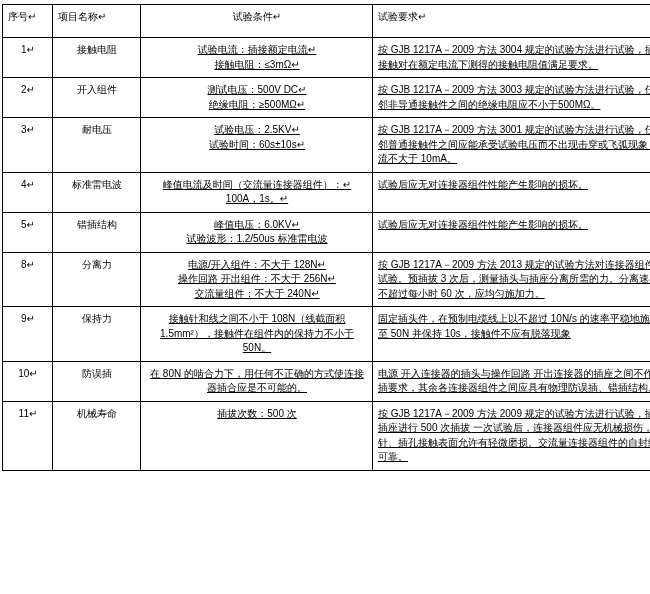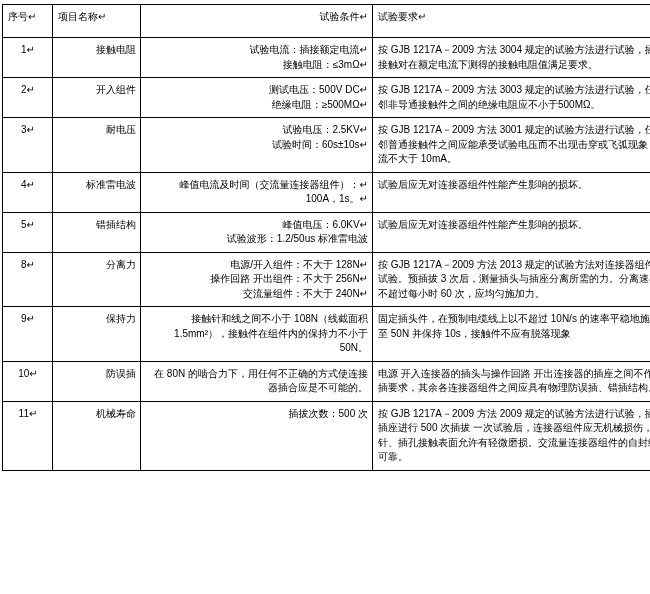--- a/index.html
+++ b/index.html
@@ -21,40 +21,41 @@
   }
   #doc-table td, #doc-table th {
     border: 1px solid #000000;
     vertical-align: top;
     padding: 5px 4px 5px 5px;
     font-size: 10px;
     line-height: 1.45;
     font-weight: normal;
   }
   .col-no    { width: 40px;  text-align: center; }
-  .col-name  { width: 78px;  text-align: right; }
-  .col-cond  { width: 222px; text-align: right; }
+  .col-name  { width: 78px;  text-align: center; }
+  .col-cond  { width: 222px; text-align: center; }
   .col-req   { width: 300px; text-align: left; }
 
   thead td {
     text-align: left;
     vertical-align: middle;
     height: 22px;
     padding-top: 4px;
     padding-bottom: 4px;
   }
   thead .col-no, thead .col-name {
     text-align: left;
     padding-left: 8px;
   }
   tbody td.col-no, tbody td.col-name {
     vertical-align: middle;
   }
   .cell {
     white-space: pre-line;
+    text-decoration: underline;
   }
 </style>
 </head>
 <body>
 
 <table id="doc-table">
   <thead>
     <tr>
       <td class="col-no">序号↵</td>
       <td class="col-name">项目名称↵</td>

